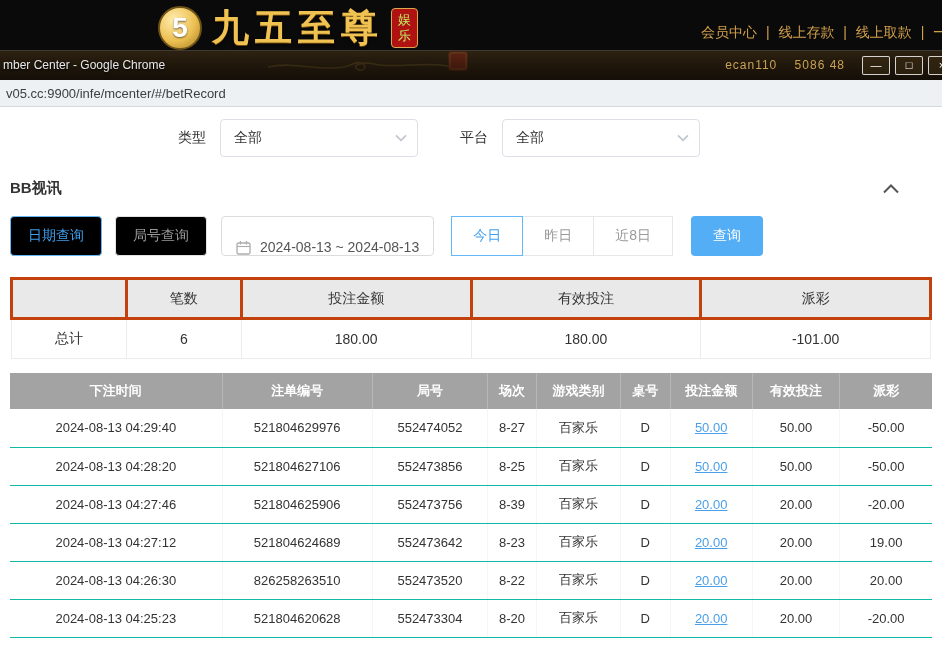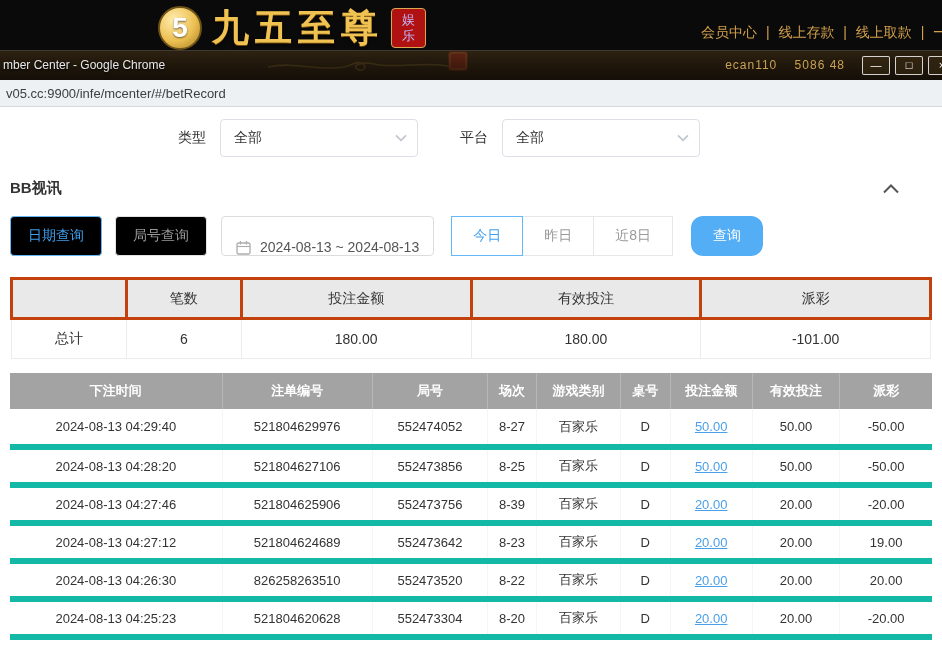--- a/index.html
+++ b/index.html
@@ -10,22 +10,22 @@
   
   .site-header { position: relative; height: 80px; background: #0a0a0a; }
   .logo { position: absolute; left: 158px; top: 3px; display: flex; align-items: center; }
   .coin { width: 44px; height: 44px; border-radius: 50%;
           background: radial-gradient(circle at 35% 30%, #ffedb0, #ecc052 55%, #a87c22);
           border: 2px solid #6e5316; color: #fff; font-size: 28px; font-weight: bold;
           display: flex; align-items: center; justify-content: center;
           text-shadow: 0 1px 2px rgba(0,0,0,.55); }
   .logo-title { margin-left: 10px; font-size: 37px; font-weight: bold; color: #f0c251;
           letter-spacing: 6px; text-shadow: 0 1px 0 #6e4a10, 0 2px 3px rgba(0,0,0,.7); }
-  .badge { margin-left: 7px; width: 35px; background: #b01111; border: 1px solid #d8a94f;
-          border-radius: 4px; color: #c4b5fd; font-size: 13px; line-height: 1.25;
+  .badge { margin-left: 7px; width: 27px; background: #b01111; border: 1px solid #d8a94f;
+          border-radius: 4px; color: #bef264; font-size: 13px; line-height: 1.25;
           padding: 3px 5px; word-break: break-all; text-align: center; }
   .top-nav { position: absolute; top: 24px; left: 701px; white-space: nowrap;
           font-size: 14px; color: #d2a04b; }
   .nav-link { color: #d2a04b; cursor: pointer; }
   .nav-link:not(:last-child)::after { content: " | "; padding: 0 5px; color: #d2a04b; }
   .flourish { position: absolute; left: 266px; top: 58px; opacity: .95; }
   .seal { position: absolute; left: 448px; top: 51px; width: 20px; height: 20px;
           background: #b51414; border: 1px solid #7d1010; border-radius: 3px;
           box-shadow: inset 0 0 0 2px rgba(216,169,79,.4); }
 
@@ -73,38 +73,38 @@
           display: flex; align-items: flex-end; padding: 0 14px; font-size: 14px; color: #555;
           cursor: pointer; background: #fff; }
   .cal-icon { margin-right: 9px; display: flex; }
   .seg-group { display: flex; margin-left: 17px; }
   .seg { height: 40px; display: flex; align-items: center; justify-content: center;
           font-size: 14px; cursor: pointer; background: #fff; padding: 12px 21px; }
   .seg.active { border: 1px solid #63b8f6; color: #3d9ff0; position: relative; z-index: 1; }
   .seg:not(.active) { border: 1px solid #e7e7e7; color: #9a9a9a; }
   .seg + .seg { margin-left: -1px; }
   .btn-solid { margin-left: 18px; background: #54aef5; color: #fff; border: none;
-          padding: 0 22px; border-radius: 12px; }
+          padding: 0 22px; border-radius: 4px; }
 
   
   .summary-table { width: 922px; margin: 21px 10px 0; border-collapse: collapse;
           table-layout: fixed; font-size: 14px; }
   .summary-table th, .summary-table td { height: 40px; text-align: center;
           font-weight: normal; color: #333; }
   .summary-table thead th { background: #e9e9e9; border: 3px solid #c2410c; }
   .summary-table tbody td { border: 1px solid #ececec; background: #fff; }
 
   
   .detail-table { width: 922px; margin: 14px 10px 0; border-collapse: collapse;
           table-layout: fixed; font-size: 13px; }
   .detail-table thead th { background: #a3a3a3; color: #fff; font-weight: bold; height: 36px;
           text-align: center; border-right: 1px solid #b7b7b7; }
   .detail-table thead th:last-child { border-right: none; }
   .detail-table tbody td { height: 38px; text-align: center; color: #333;
-          border-bottom: 6px solid #14b8a6; border-right: 1px solid #f5f5f5; background: #fff; margin-top: 12px; }
+          border-bottom: 1px solid #14b8a6; border-right: 1px solid #f5f5f5; background: #fff; margin-top: 12px; }
   .detail-table tbody td:last-child { border-right: none; }
   .bet-link { color: #4b9fe8; text-decoration: underline; cursor: pointer; }
   .neg { color: #e23b3b; }
 </style>
 </head>
 <body>
 
 <div class="screen">
 
   <header class="site-header">

